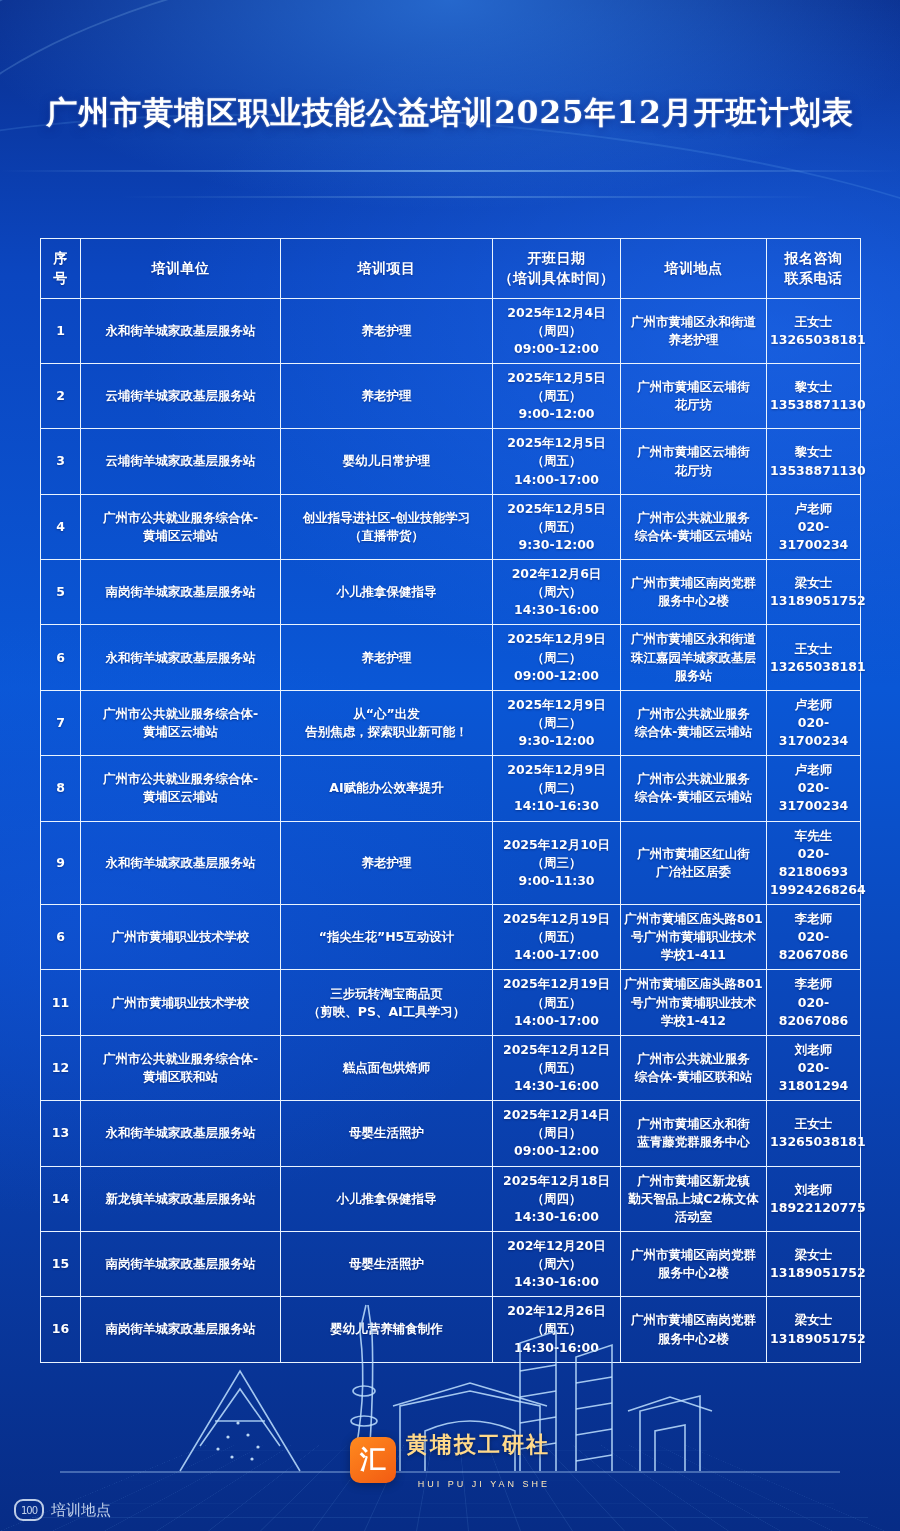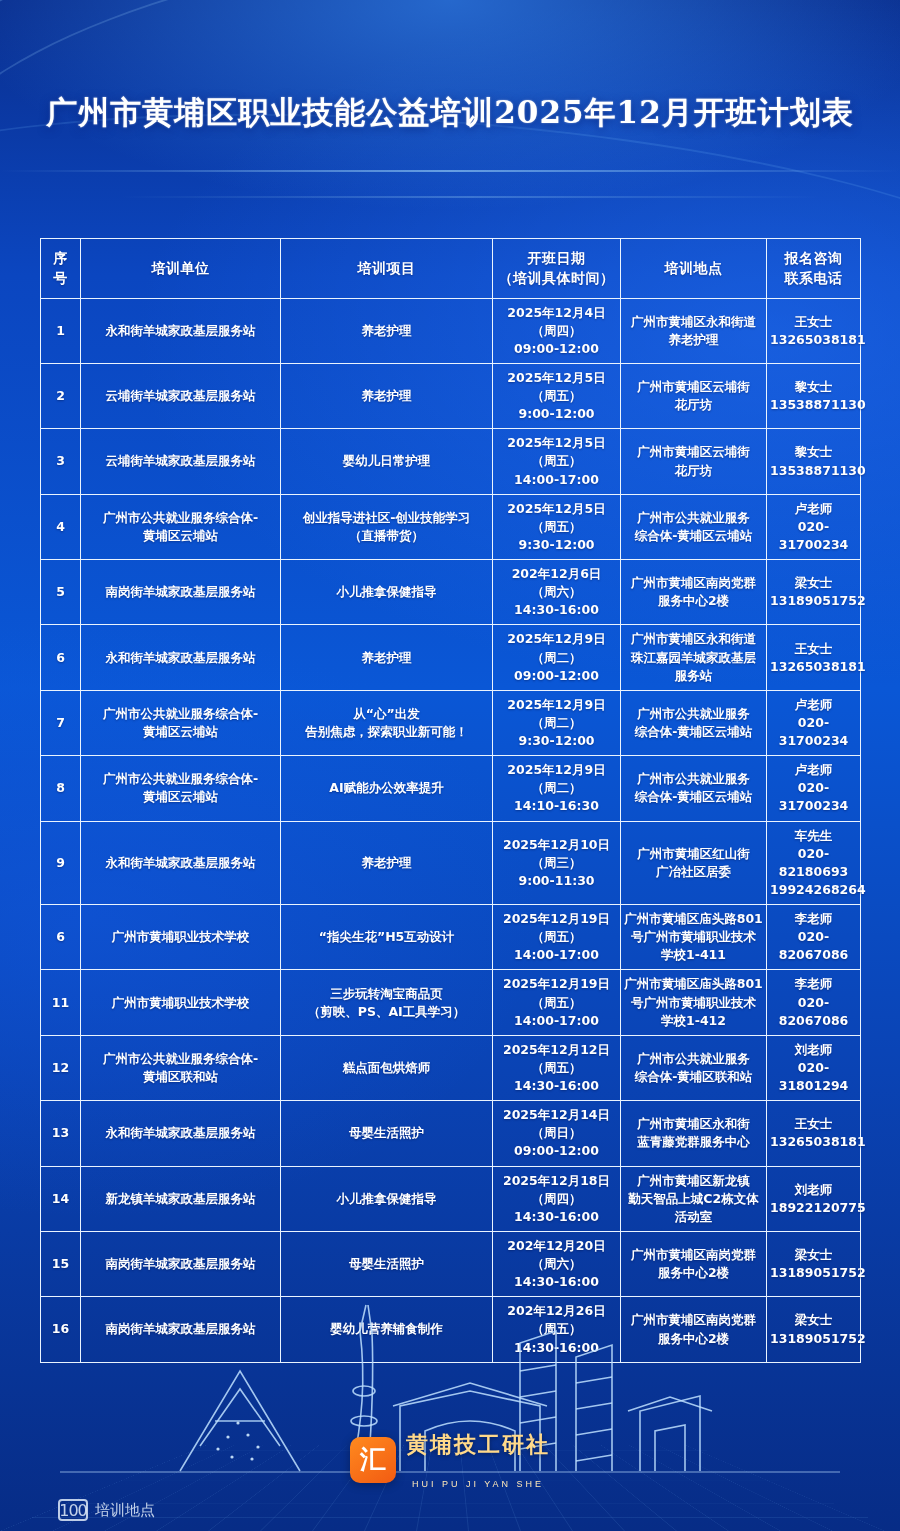--- a/index.html
+++ b/index.html
@@ -122,43 +122,43 @@
     display: flex; align-items: center; justify-content: center; gap: 10px;
   }
   .logo-mark {
     width: 46px; height: 46px; border-radius: 10px;
     background: linear-gradient(145deg,#ff8a1f,#f25b12);
     display: flex; align-items: center; justify-content: center;
     color: #fff; font-size: 26px; font-weight: bold;
     box-shadow: 0 2px 10px rgba(0,0,0,0.3);
     font-family: "DejaVu Sans", sans-serif;
   }
-  .logo-text { display: flex; flex-direction: column; align-items: center; }
+  .logo-text { display: flex; flex-direction: column; align-items: flex-end; }
   .logo-cn {
     color: #ffd98a; font-size: 22px; font-weight: bold; letter-spacing: 2px;
     font-family: "DejaVu Serif", serif;
     text-shadow: 0 1px 4px rgba(0,0,0,0.4);
   }
   .logo-en {
     color: #ffe9b8; font-size: 9px; letter-spacing: 3px; margin-top: 19px;
     font-family: "Liberation Sans", sans-serif;
   }
   .watermark {
     position: absolute;
     left: 14px; bottom: 10px;
     display: flex; align-items: center; gap: 7px;
     color: rgba(235,245,255,0.82);
     font-size: 15px;
     font-family: "DejaVu Sans", sans-serif;
   }
   .wm-icon {
-    width: 26px; height: 18px; border-radius: 4px;
+    width: 26px; height: 18px; border-radius: 9px;
     border: 2px solid rgba(235,245,255,0.8);
     display:flex; align-items:center; justify-content:center;
-    font-size: 16px; letter-spacing: -1px; margin-left: 44px;
+    font-size: 10px; letter-spacing: -1px;
   }
 </style>
 </head>
 <body>
 
 <div class="poster">
 
   <div class="swoosh sw1"></div>
   <div class="swoosh sw2"></div>
   <div class="swoosh sw3"></div>

